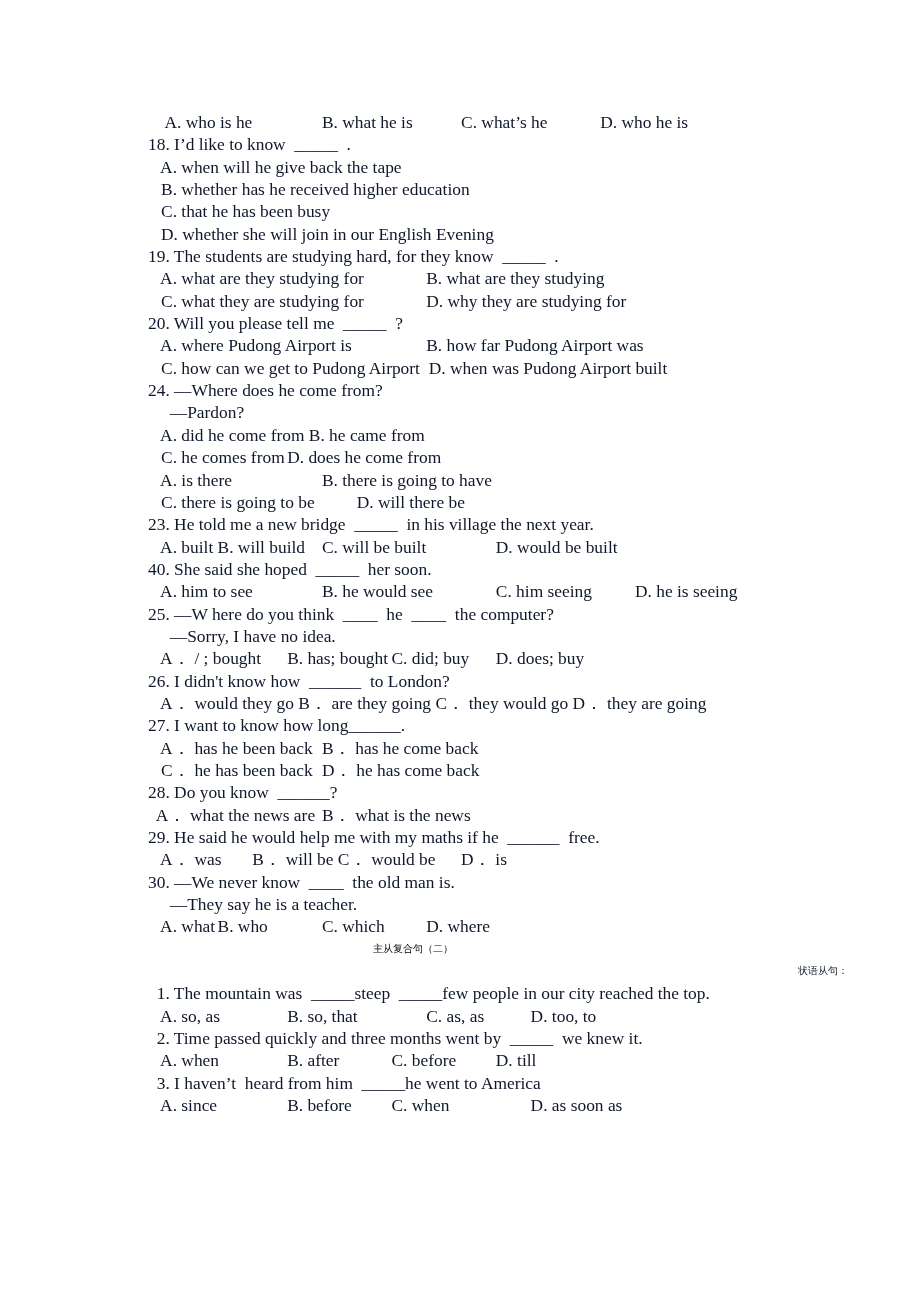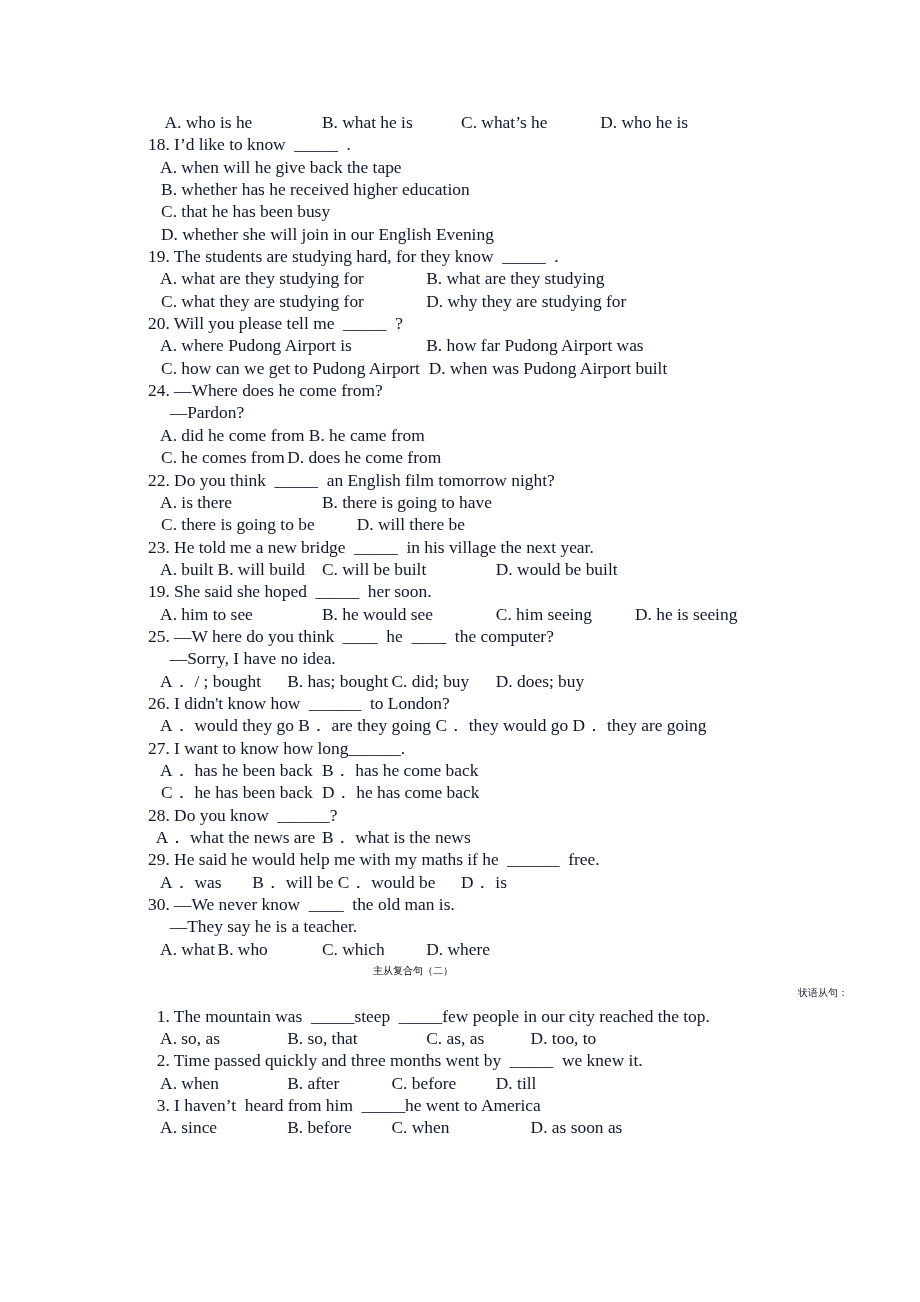--- a/index.html
+++ b/index.html
@@ -76,28 +76,27 @@
 
     <div class="line">20. Will you please tell me  _____  ?</div>
     <div class="line">   A. where Pudong Airport is			B. how far Pudong Airport was</div>
     <div class="line">   C. how can we get to Pudong Airport  D. when was Pudong Airport built</div>
 
     <div class="line">24. —Where does he come from?</div>
     <div class="line">     —Pardon?</div>
     <div class="line">   A. did he come from B. he came from</div>
     <div class="line">   C. he comes from	D. does he come from</div>
 
-    <div class="line">22. Do you think  _____  an English film tomorrow night?</div>
     <div class="line">   A. is there			B. there is going to have</div>
     <div class="line">   C. there is going to be		D. will there be</div>
 
     <div class="line">23. He told me a new bridge  _____  in his village the next year.</div>
     <div class="line">   A. built	B. will build	C. will be built		D. would be built</div>
 
-    <div class="line">19. She said she hoped  _____  her soon.</div>
+    <div class="line">40. She said she hoped  _____  her soon.</div>
     <div class="line">   A. him to see		B. he would see		C. him seeing		D. he is seeing</div>
 
     <div class="line">25. —W here do you think  ____  he  ____  the computer?</div>
     <div class="line">     —Sorry, I have no idea.</div>
     <div class="line">   A． / ; bought	B. has; bought	C. did; buy	D. does; buy</div>
 
     <div class="line">26. I didn't know how  ______  to London?</div>
     <div class="line">   A． would they go B． are they going C． they would go D． they are going</div>
 
     <div class="line">27. I want to know how long______.</div>

